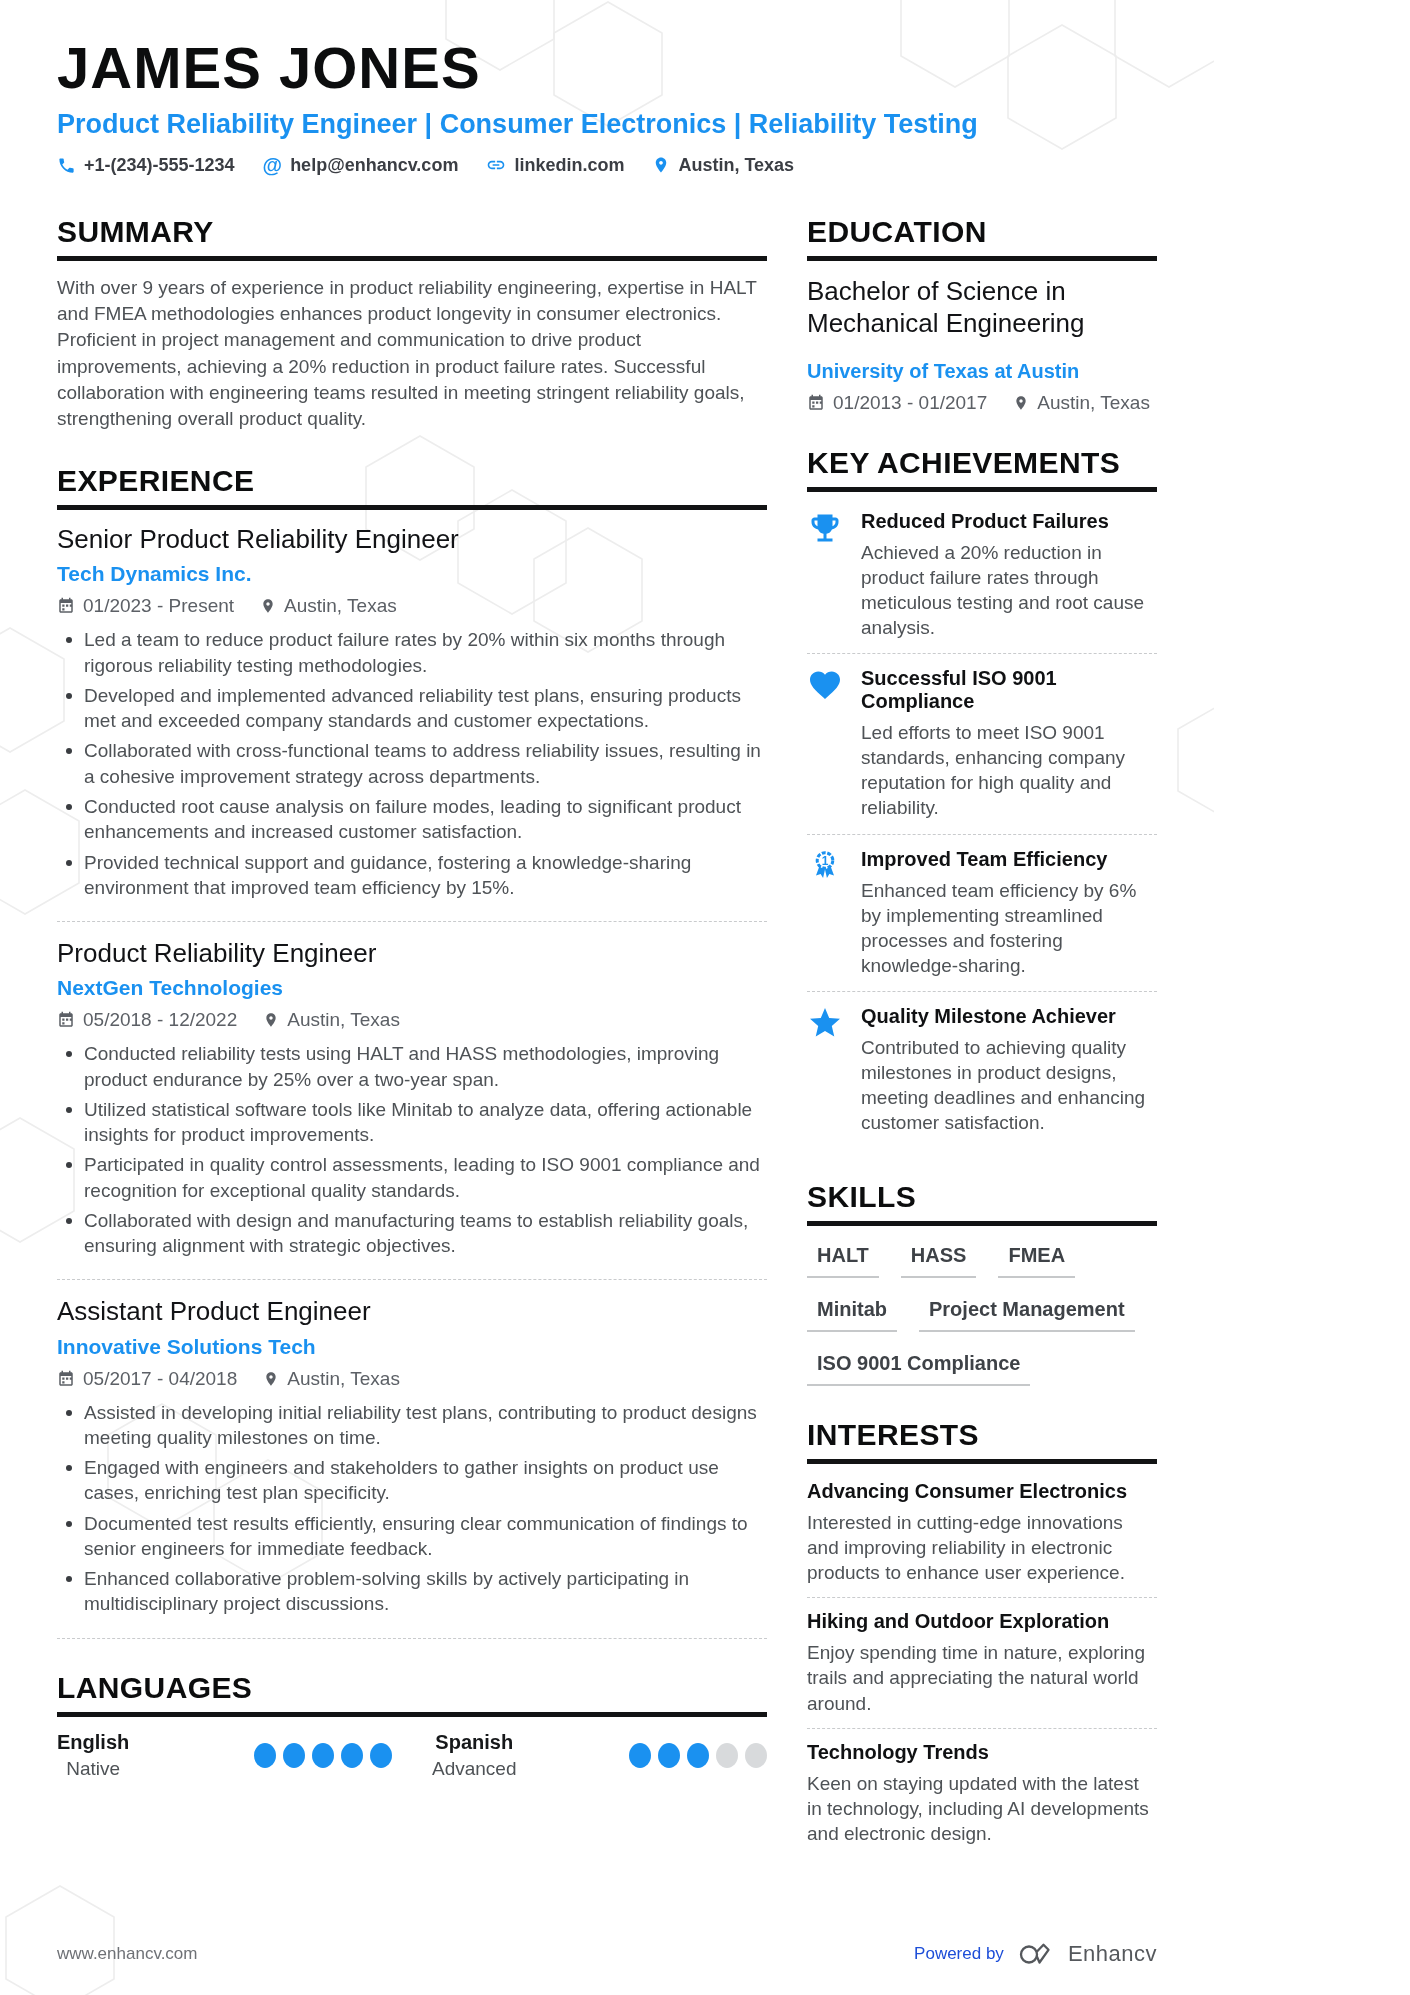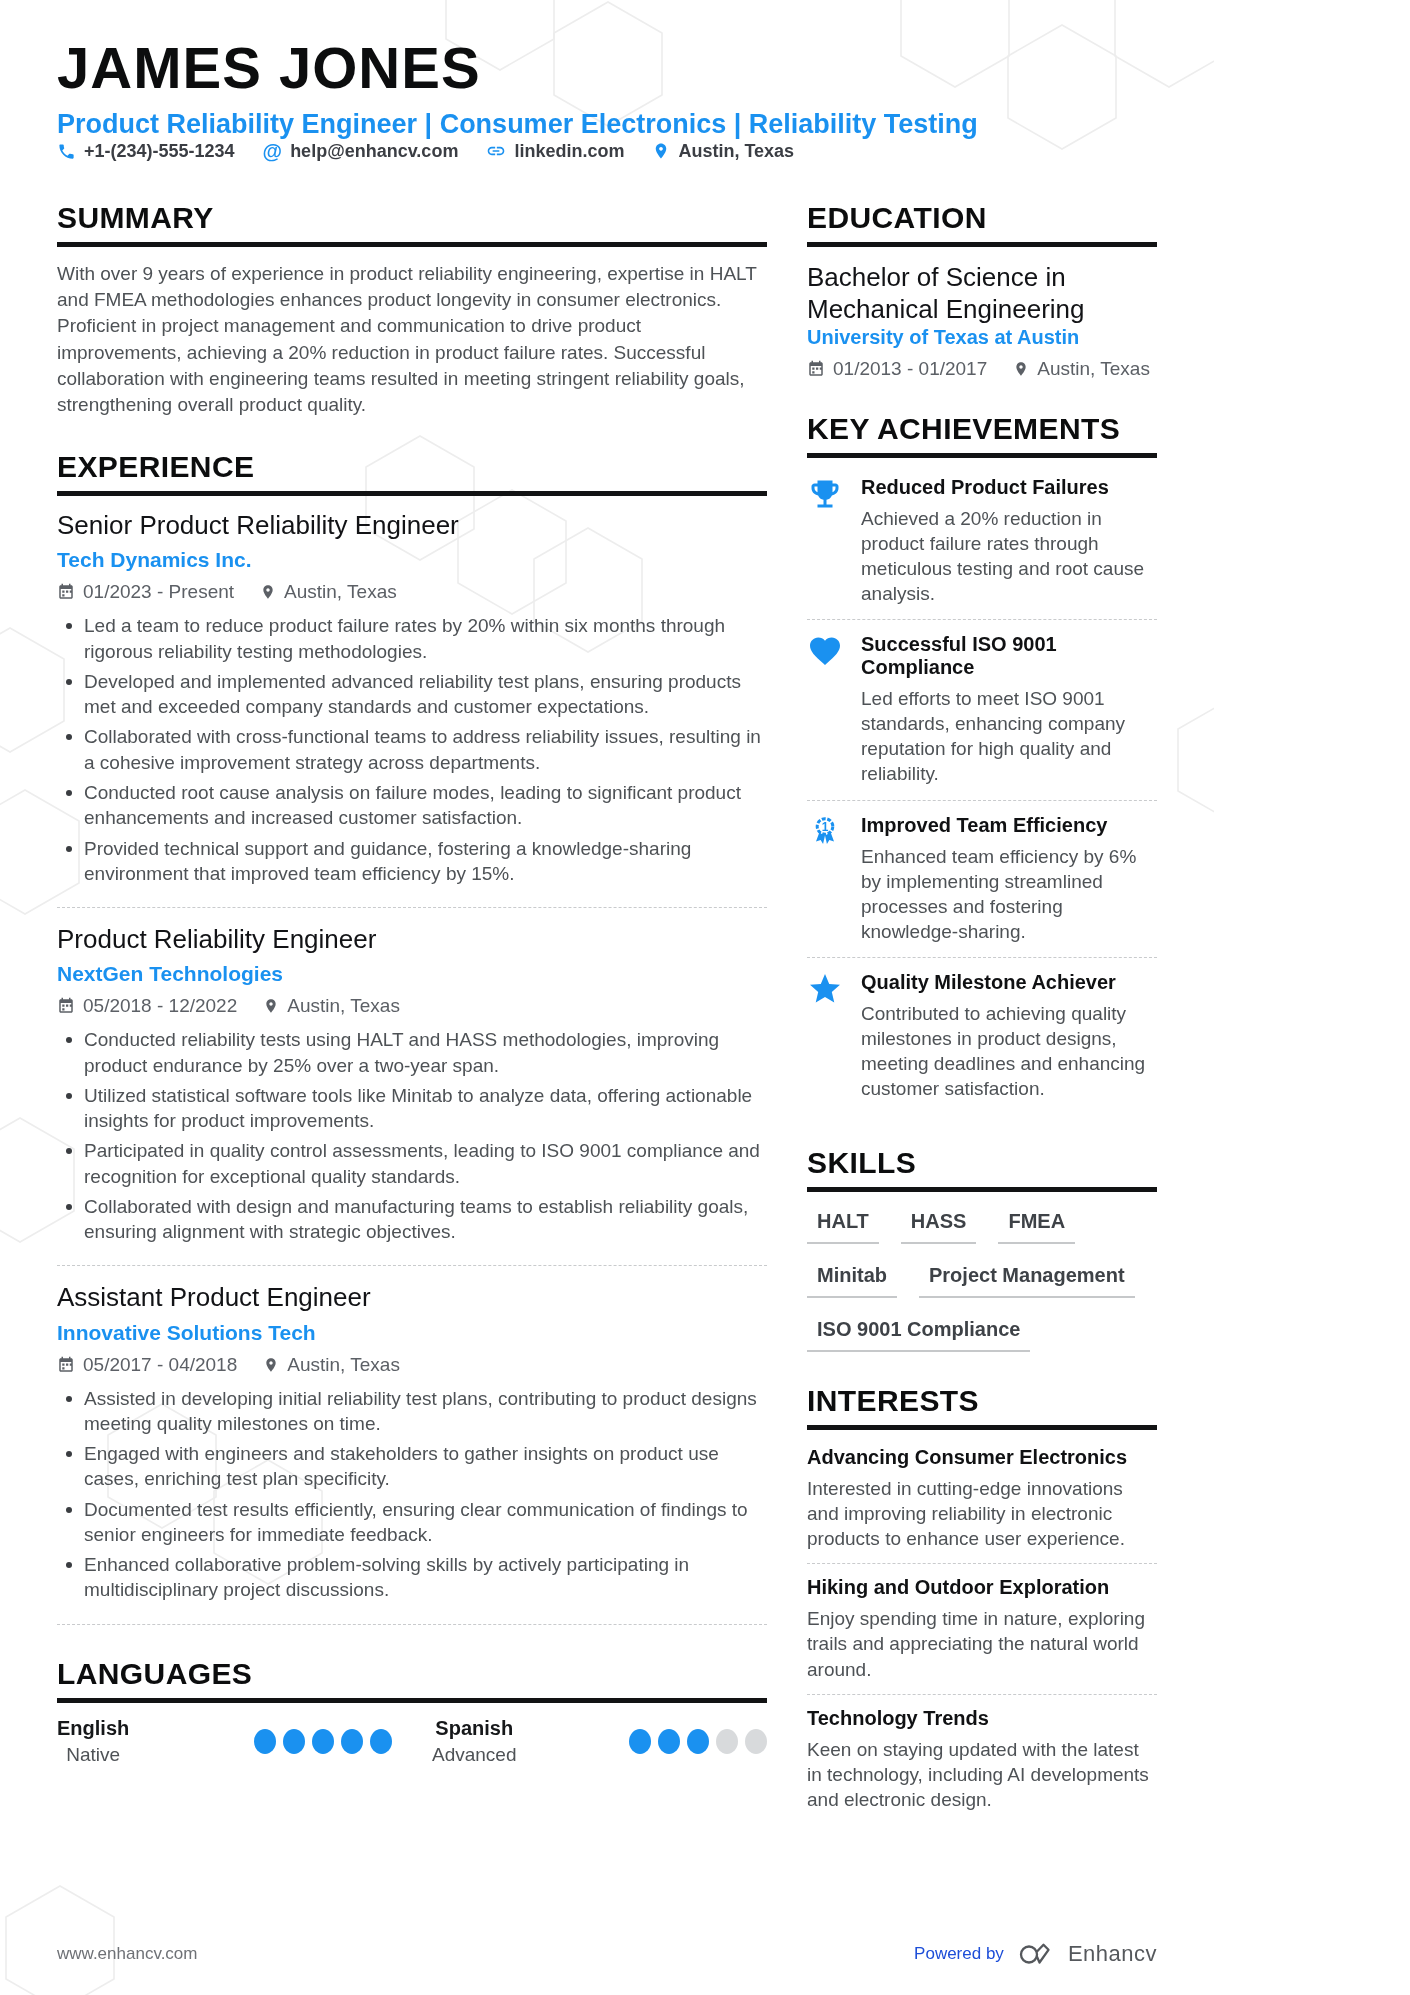--- a/index.html
+++ b/index.html
@@ -9,21 +9,21 @@
   *{margin:0;padding:0;box-sizing:border-box;}
   html,body{background:#fff;}
   body{font-family:"Liberation Sans","DejaVu Sans",sans-serif;color:var(--body_text);}
   .page{position:relative;width:1214px;height:1995px;background:#fff;overflow:hidden;}
   .hex-bg{position:absolute;inset:0;z-index:0;pointer-events:none;}
   .content{position:relative;z-index:1;padding:38px 57px 0 57px;}
 
   
   .name{font-size:58px;font-weight:800;color:var(--heading);letter-spacing:1px;line-height:1.05;}
   .headline{font-size:27px;font-weight:700;color:var(--accent);margin-top:10px;}
-  .contact-row{display:flex;align-items:center;gap:28px;margin-top:0;}
+  .contact-row{display:flex;align-items:center;gap:28px;margin-top:14px;}
   .contact-item{display:flex;align-items:center;gap:8px;font-size:18px;font-weight:700;color:#3b3e44;}
   .contact-item svg{display:block;}
   .at-glyph{color:var(--accent);font-size:20px;font-weight:700;}
 
   
   .columns{display:flex;gap:40px;margin-top:6px;}
   .col-left{flex:0 0 710px;width:710px;}
   .col-right{flex:1;min-width:0;}
 
   section{margin-top:32px;}
@@ -47,21 +47,21 @@
   .lang-row{display:flex;gap:40px;}
   .lang-item{flex:1;display:flex;align-items:center;justify-content:space-between;text-align:center;}
   .lang-name{font-size:20px;font-weight:700;color:#16181a;}
   .lang-level{font-size:19px;color:var(--body_text);margin-top:4px;}
   .dots{display:flex;gap:7px;align-items:center;}
   .dot{width:22px;height:25px;border-radius:50%;background:var(--dot_empty);}
   .dot.filled{background:var(--accent);}
 
   
   .degree{font-size:26px;font-weight:400;color:#121316;line-height:1.25;}
-  .school{font-size:20px;font-weight:700;color:var(--accent);margin-top:0;}
+  .school{font-size:20px;font-weight:700;color:var(--accent);margin-top:20px;}
 
   
   .ach-item{display:flex;gap:16px;padding:13px 0;border-bottom:1px dashed var(--divider);}
   .ach-item:first-of-type{padding-top:4px;}
   .ach-item:last-of-type{border-bottom:none;}
   .ach-icon{flex:0 0 38px;}
   .ach-title{font-size:20px;font-weight:700;color:#101113;}
   .ach-text{font-size:19px;line-height:1.32;color:var(--body_text);margin-top:7px;}
 
   

